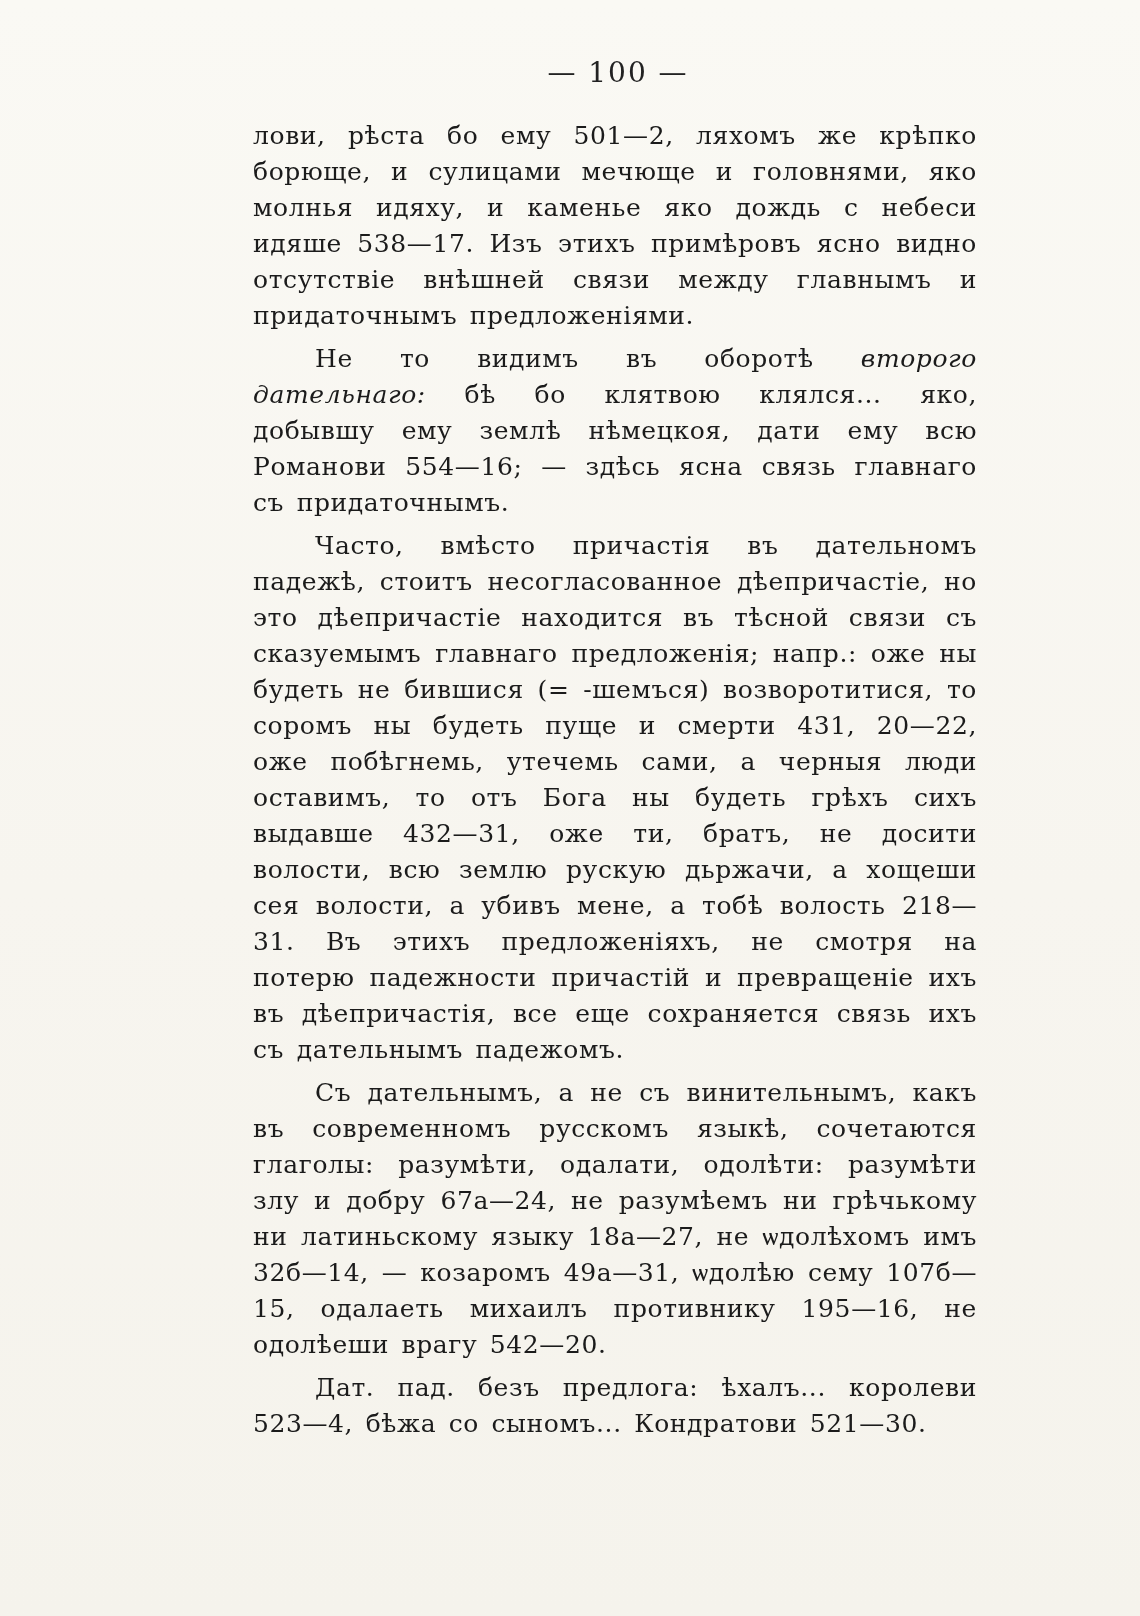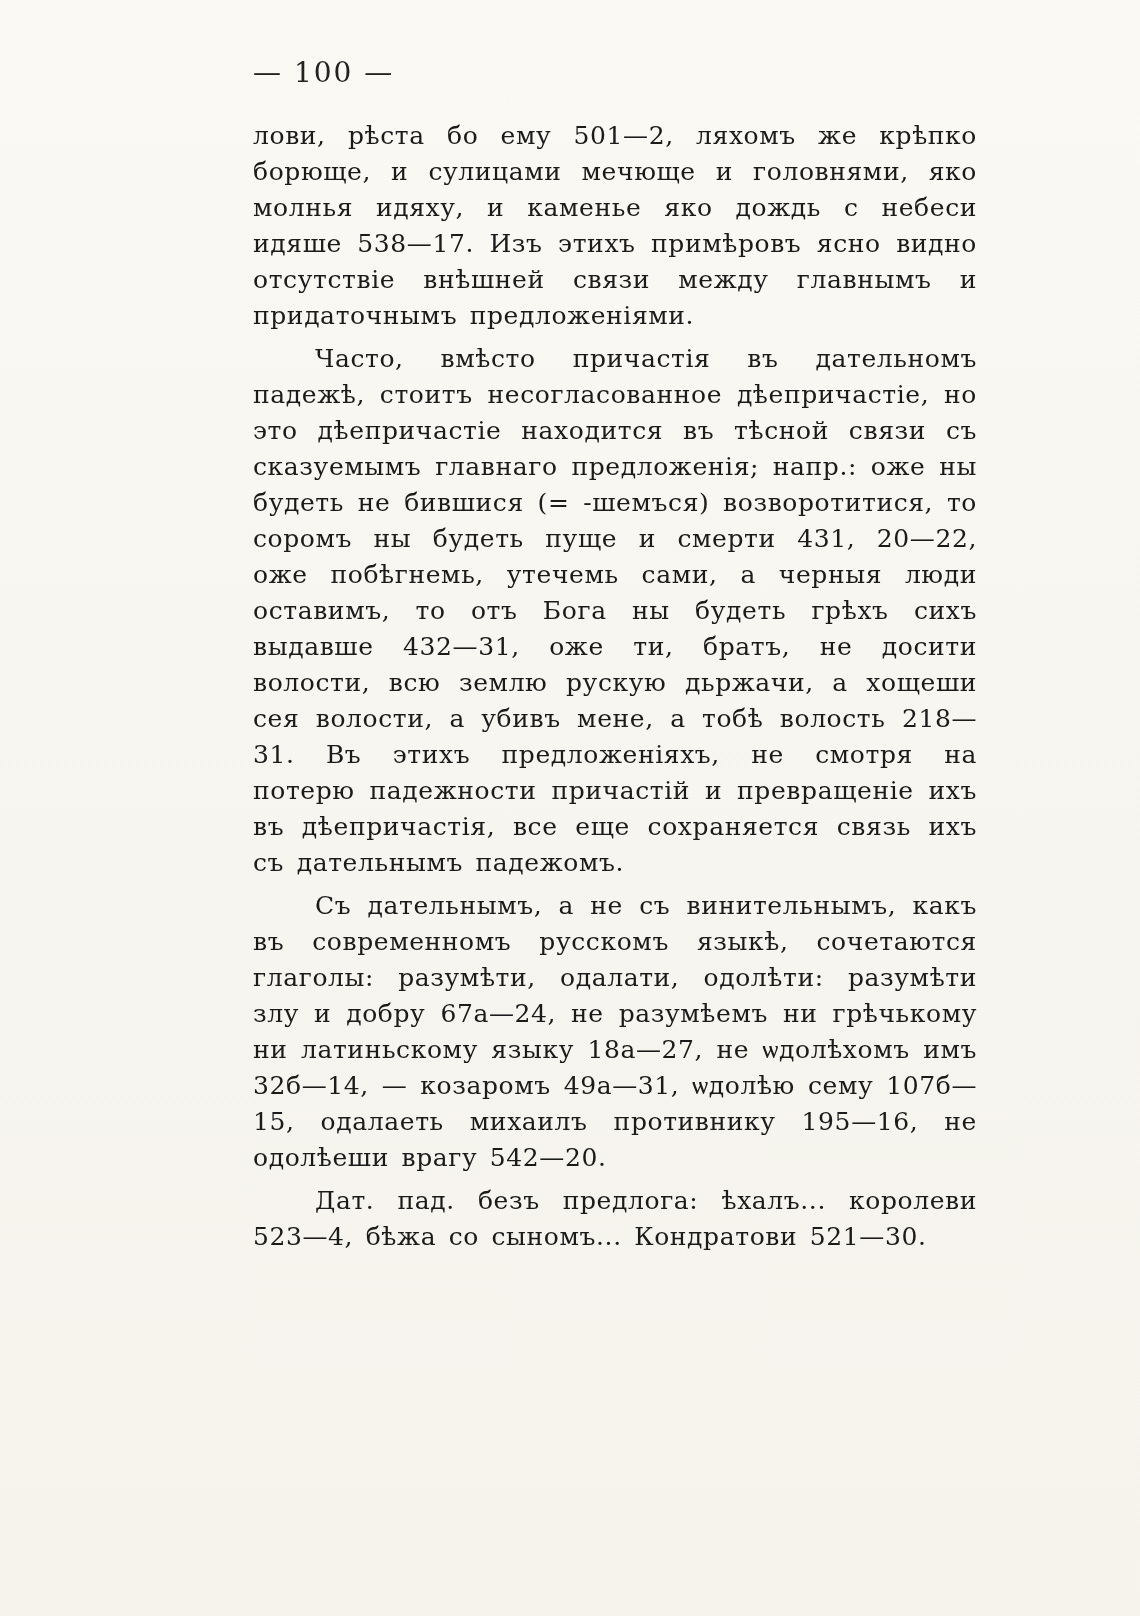--- a/index.html
+++ b/index.html
@@ -15,20 +15,21 @@
     background: linear-gradient(180deg, #faf9f4 0%, #f7f5ef 55%, #f5f3ec 100%);
     overflow: hidden;
     font-family: "DejaVu Serif", "Liberation Serif", serif;
     color: #1b1b1b;
   }
   .page-number {
     position: absolute;
     top: 56px;
     left: 253px;
     width: 730px;
+    text-align: center;
     font-size: 28px;
     letter-spacing: 2px;
     color: #222;
   }
   .text-block {
     position: absolute;
     top: 118px;
     left: 253px;
     width: 732px;
     font-size: 25px;
@@ -47,17 +48,18 @@
     font-style: italic;
   }
 </style>
 </head>
 <body>
 
 <div class="page">
   <div class="page-number">—  100  —</div>
   <div class="text-block">
       <p class=""><span>лови, рѣста бо ему 501—2, ляхомъ же крѣпко борюще, и сулицами мечюще и головнями, яко молнья идяху, и каменье яко дождь с небеси идяше 538—17. Изъ этихъ примѣровъ ясно видно отсутствіе внѣшней связи между главнымъ и придаточнымъ предложеніями.</span></p>
+      <p class="indent"><span>Не то видимъ въ оборотѣ </span><span class="italic">второго дательнаго:</span><span> бѣ бо клятвою клялся... яко, добывшу ему землѣ нѣмецкоя, дати ему всю Романови 554—16; — здѣсь ясна связь главнаго съ придаточнымъ.</span></p>
       <p class="indent"><span>Часто, вмѣсто причастія въ дательномъ падежѣ, стоитъ несогласованное дѣепричастіе, но это дѣепричастіе находится въ тѣсной связи съ сказуемымъ главнаго предложенія; напр.: оже ны будеть не бившися (= -шемъся) возворотитися, то соромъ ны будеть пуще и смерти 431, 20—22, оже побѣгнемь, утечемь сами, а черныя люди оставимъ, то отъ Бога ны будеть грѣхъ сихъ выдавше 432—31, оже ти, братъ, не досити волости, всю землю рускую дьржачи, а хощеши сея волости, а убивъ мене, а тобѣ волость 218—31. Въ этихъ предложеніяхъ, не смотря на потерю падежности причастій и превращеніе ихъ въ дѣепричастія, все еще сохраняется связь ихъ съ дательнымъ падежомъ.</span></p>
       <p class="indent"><span>Съ дательнымъ, а не съ винительнымъ, какъ въ современномъ русскомъ языкѣ, сочетаются глаголы: разумѣти, одалати, одолѣти: разумѣти злу и добру 67а—24, не разумѣемъ ни грѣчькому ни латиньскому языку 18а—27, не ѡдолѣхомъ имъ 32б—14, — козаромъ 49а—31, ѡдолѣю сему 107б—15, одалаеть михаилъ противнику 195—16, не одолѣеши врагу 542—20.</span></p>
       <p class="indent"><span>Дат. пад. безъ предлога: ѣхалъ... королеви 523—4, бѣжа со сыномъ... Кондратови 521—30.</span></p>
     </div>
 </div>
 
 </body></html>

